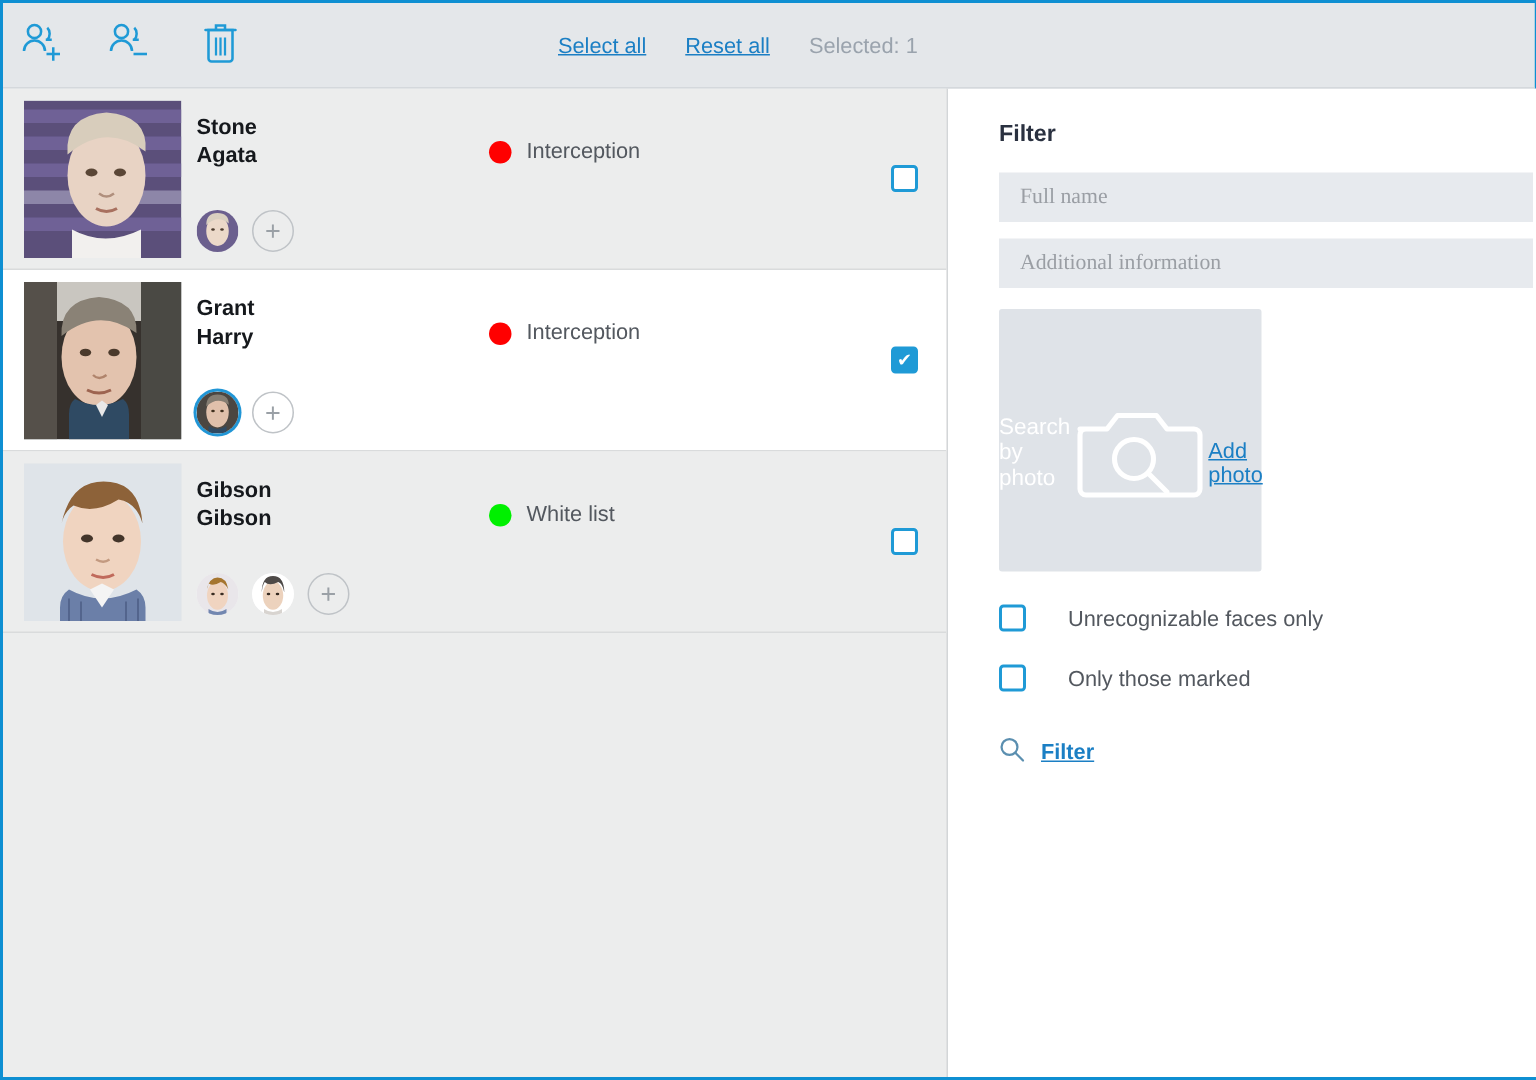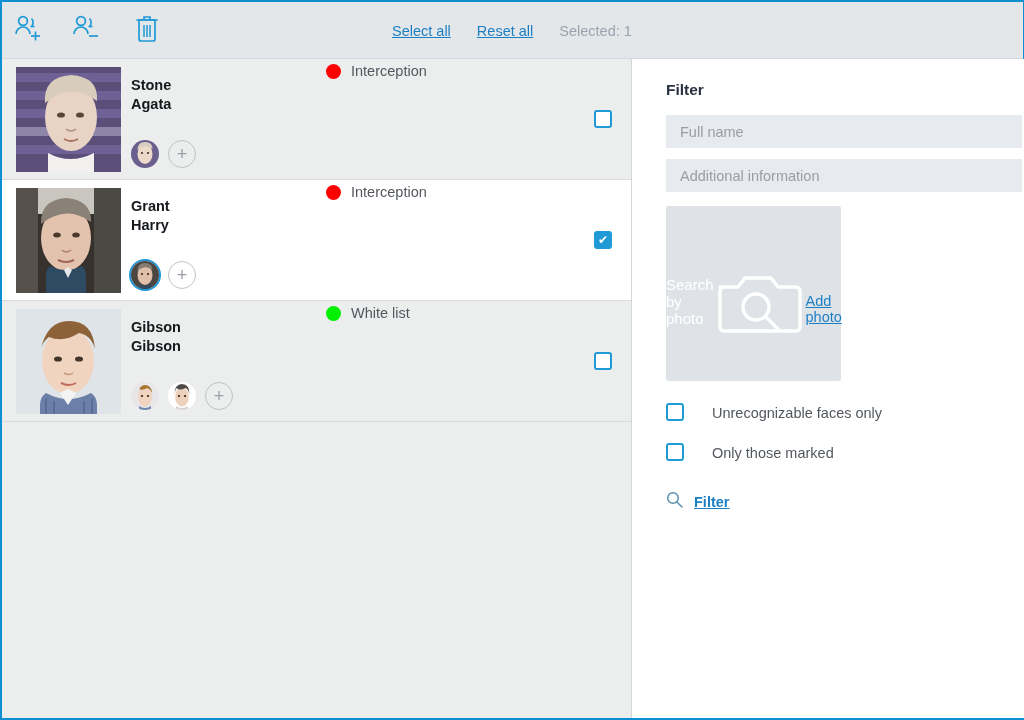--- a/index.html
+++ b/index.html
@@ -51,21 +51,21 @@
     display: flex; align-items: center;
     border-bottom: 1px solid #d4d8dc;
     position: relative;
   }
   .tool-icon {
     width: 58px; height: 57px;
     display: flex; align-items: center; justify-content: center;
     cursor: pointer;
   }
   .tool-right {
-    position: absolute; left: 390px; top: 0;
+    position: absolute; left: 370px; top: 0;
     height: 57px; display: flex; align-items: center; gap: 26px;
   }
   .link {
     color: #1b7fc4; font-size: 14.5px;
     text-decoration: underline; cursor: pointer;
   }
   .selected-count { color: #9aa3ad; font-size: 14.5px; }
   
   .body { flex: 1 1 auto; display: flex; min-height: 0; }
   .list-pane {
@@ -96,21 +96,21 @@
     position: relative;
   }
   .photo svg { display: block; }
   .person-mid { position: relative; flex: 1 1 auto; height: 100%; }
   .pname {
     position: absolute; left: 10px; top: 17px;
     font-size: 14.5px; font-weight: bold; color: #15181c;
     line-height: 19px;
   }
   .status {
-    position: absolute; left: 205px; top: 4px;
+    position: absolute; left: 205px; top: 34px;
     display: flex; align-items: center; gap: 10px;
   }
   .dot { width: 15px; height: 15px; border-radius: 50%; }
   .status-text { font-size: 14.5px; color: #53585f; }
   .thumbs {
     position: absolute; left: 10px; bottom: 11px;
     display: flex; align-items: center; gap: 9px;
   }
   .thumb {
     width: 28px; height: 28px; border-radius: 50%;
@@ -153,21 +153,21 @@
     padding: 0 12px;
     font-size: 14.5px; color: #55595e;
     font-family: "Liberation Sans", sans-serif;
     display: flex; align-items: center;
     position: relative;
   }
   .field input {
     border: none; outline: none; background: transparent;
     width: 100%; height: 100%;
     font-size: 14.5px; color: #55595e;
-    font-family: Liberation Sans, sans-serif;
+    font-family: Liberation Serif, serif;
   }
   .field input::placeholder { color: #9a9ea4; }
   .select-text { color: #9a9ea4; font-size: 14.5px; flex: 1 1 auto; }
   .chev {
     color: #6a6e73; font-size: 13px; margin-left: auto;
   }
   .photo-box {
     width: 175px; height: 175px;
     background: #dfe3e8;
     margin: 14px 0 0 16px;

